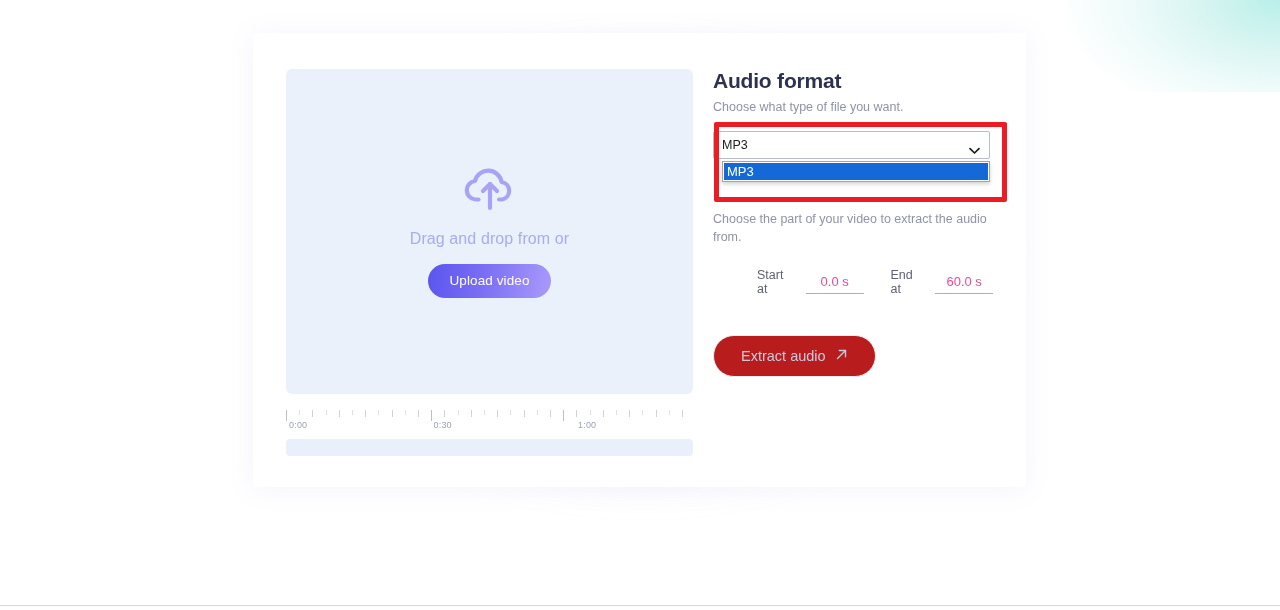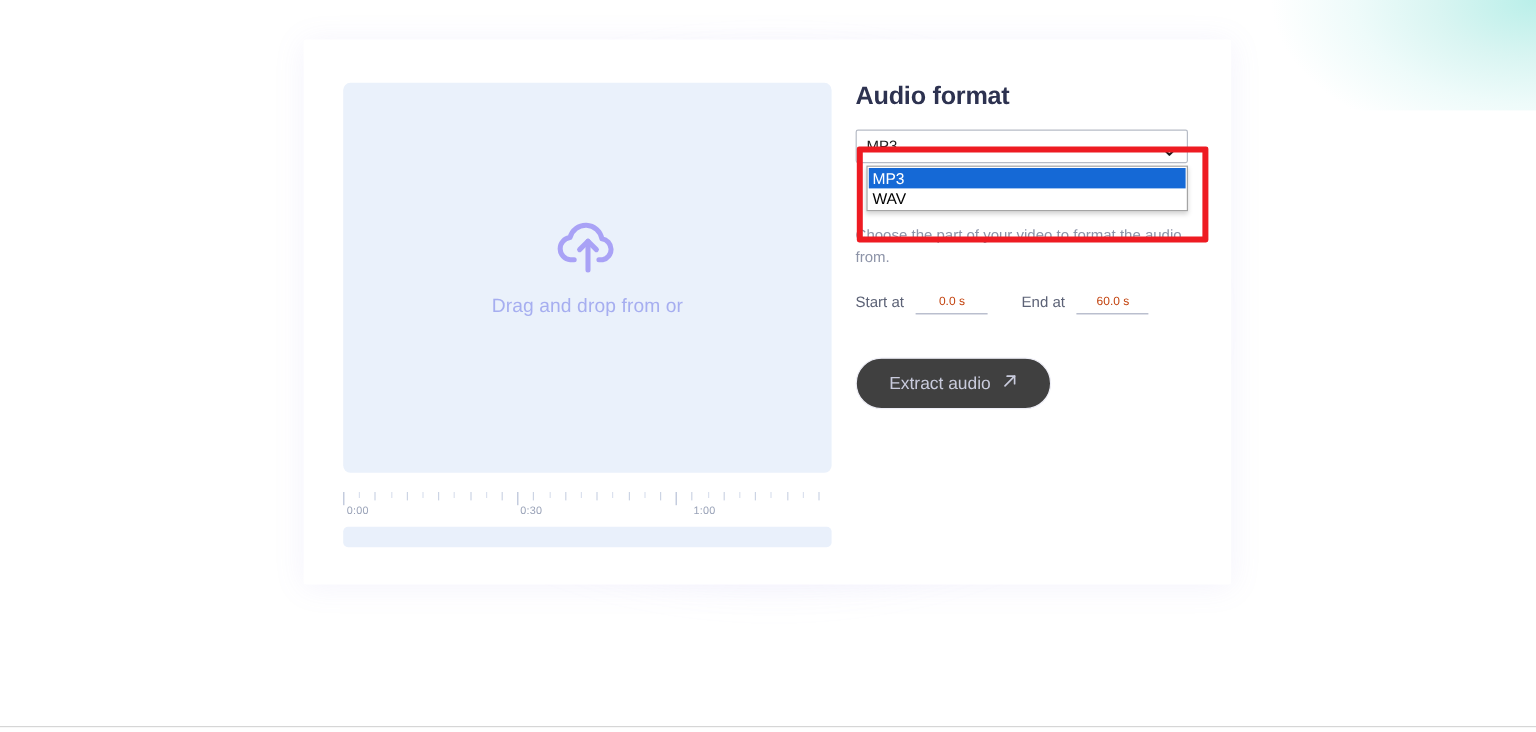--- a/index.html
+++ b/index.html
@@ -158,37 +158,37 @@
     position: absolute;
     left: 714px; top: 122px;
     width: 293px; height: 80px;
     border: 5px solid #ee1b22;
     border-radius: 2px;
     z-index: 40;
     pointer-events: none;
   }
   .trim-block { margin-top: 51px; }
   .h-title.trim { margin-bottom: 6px; }
-  .times { margin-top: 22px; display: flex; align-items: flex-end; }
+  .times { margin-top: 22px; display: flex; align-items: center; margin-left: 44px; }
   .tlabel { font-size: 12.5px; color: #5c6276; margin-right: 10px; padding-bottom: 3px; }
   .tfield {
     width: 60px;
     border-bottom: 1px solid #aab0c2;
     text-align: center;
-    font-size: 10px;
-    color: #c2410c;
+    font-size: 13px;
+    color: #ec4899;
     padding-bottom: 4px;
   }
   .gap { width: 28px; }
   .extract-btn {
     margin-top: 36px;
     display: inline-flex; align-items: center;
     gap: 9px;
     border: 1px solid #eeeef6;
-    background: #404040;
+    background: #b91c1c;
     border-radius: 22px;
     padding: 12px 27px;
     font-size: 14.5px;
     color: #c9cbdd;
     font-family: "Liberation Sans", sans-serif;
     cursor: default;
   }
   .bottom-rule {
     position: absolute; left: 0; bottom: 4px;
     width: 1280px; height: 1px; background: #d6d6d6;
@@ -206,20 +206,21 @@
 
     <div class="dropzone">
       <span class="cloud-icon">
         <svg viewBox="0 0 56 48" width="56" height="48" fill="none" stroke="#a9a2f6" stroke-width="4.2" stroke-linecap="round" stroke-linejoin="round">
           <path d="M16.5 33.5h-3.2A9.3 9.3 0 0 1 13 15a13.6 13.6 0 0 1 26.6 1 8.9 8.9 0 0 1 .6 17.5h-3.1"></path>
           <path d="M28 42V18"></path>
           <path d="M21 25l7-7 7 7"></path>
         </svg>
       </span>
       <div class="dz-text">Drag and drop from or</div>
+      <button class="upload-btn">Upload video</button>
     </div>
 
     <div class="ruler-wrap">
       <div class="ruler" id="ruler">
           <div class="tick major" style="left: 0px;"></div>
           <div class="tick minor" style="left: 13px;"></div>
           <div class="tick mid" style="left: 26px;"></div>
           <div class="tick minor" style="left: 40px;"></div>
           <div class="tick mid" style="left: 53px;"></div>
           <div class="tick minor" style="left: 66px;"></div>
@@ -251,38 +252,38 @@
           <div class="rlabel" style="left: 3px;">0:00</div>
           <div class="rlabel" style="left: 147.485px;">0:30</div>
           <div class="rlabel" style="left: 292px;">1:00</div>
         </div>
       <div class="clipbar"></div>
     </div>
 
     <div class="panel">
 
       <div class="h-title">Audio format</div>
+      <div class="h-sub">Choose what type of file you want.</div>
 
       <div class="select-wrap">
         <div class="select-box">
           <span>MP3</span>
         </div>
         <span class="chev">
           <svg width="11" height="8" viewBox="0 0 11 8" fill="none" stroke="#1c1c1c" stroke-width="1.7" stroke-linecap="round" stroke-linejoin="round">
             <path d="M1 1.6L5.5 6 10 1.6"></path>
           </svg>
         </span>
         <div class="options">
           <div class="opt sel">MP3</div>
-          <div class="opt">WAV</div>
         </div>
       </div>
 
       <div class="trim-block">
-        <div class="h-sub">Choose the part of your video to format the audio from.</div>
+        <div class="h-sub">Choose the part of your video to extract the audio from.</div>
 
         <div class="times">
           <span class="tlabel">Start at</span>
           <span class="tfield">0.0 s</span>
           <span class="gap"></span>
           <span class="tlabel">End at</span>
           <span class="tfield">60.0 s</span>
         </div>
 
         <button class="extract-btn">

